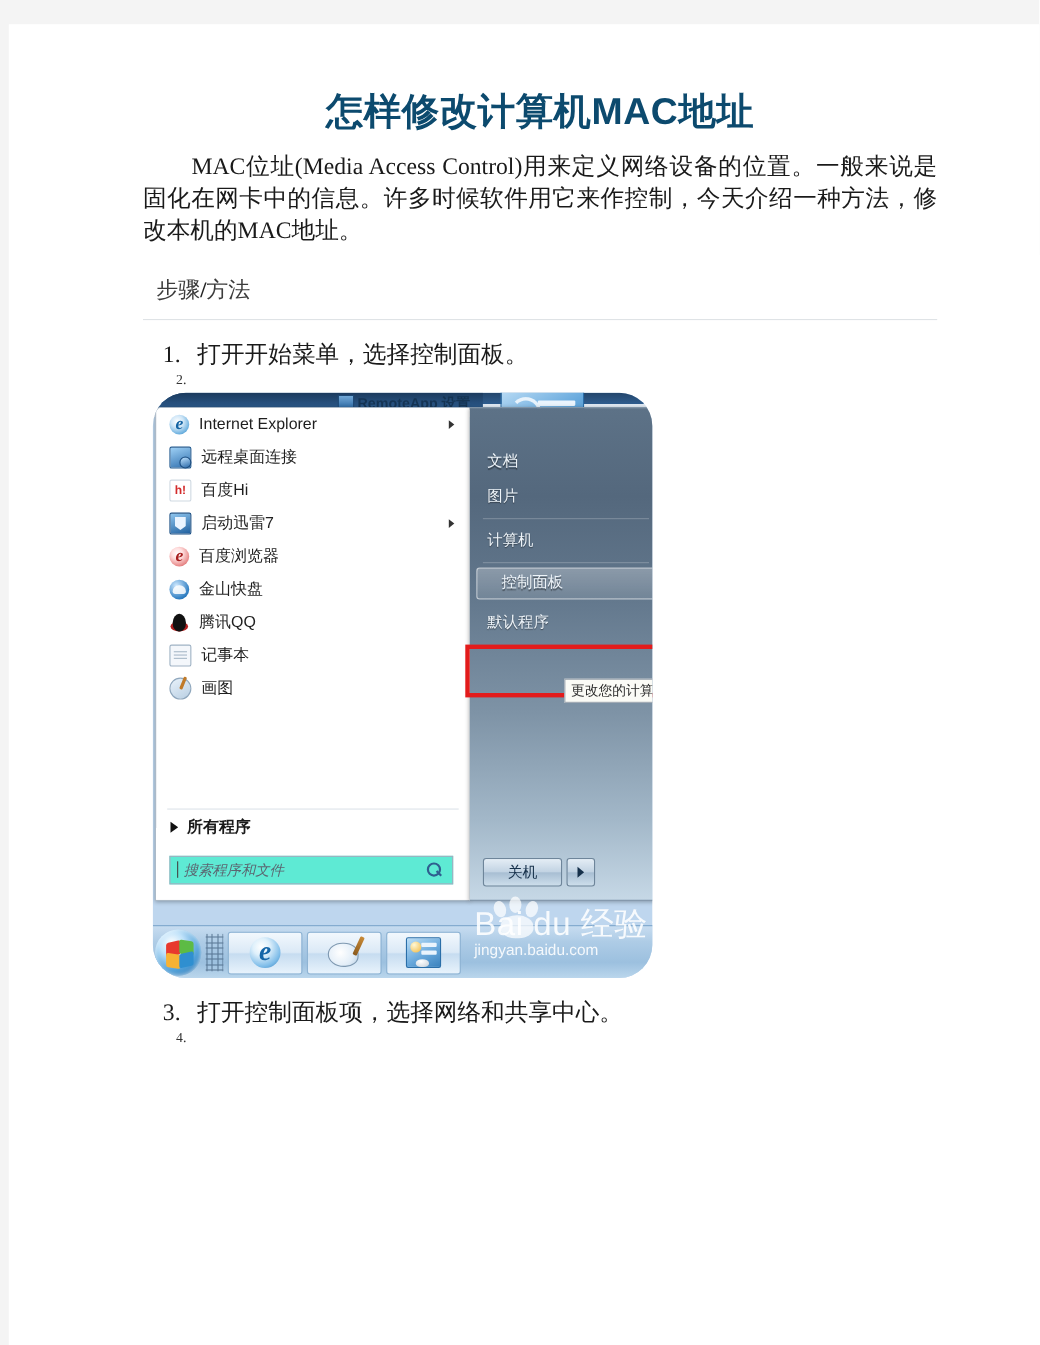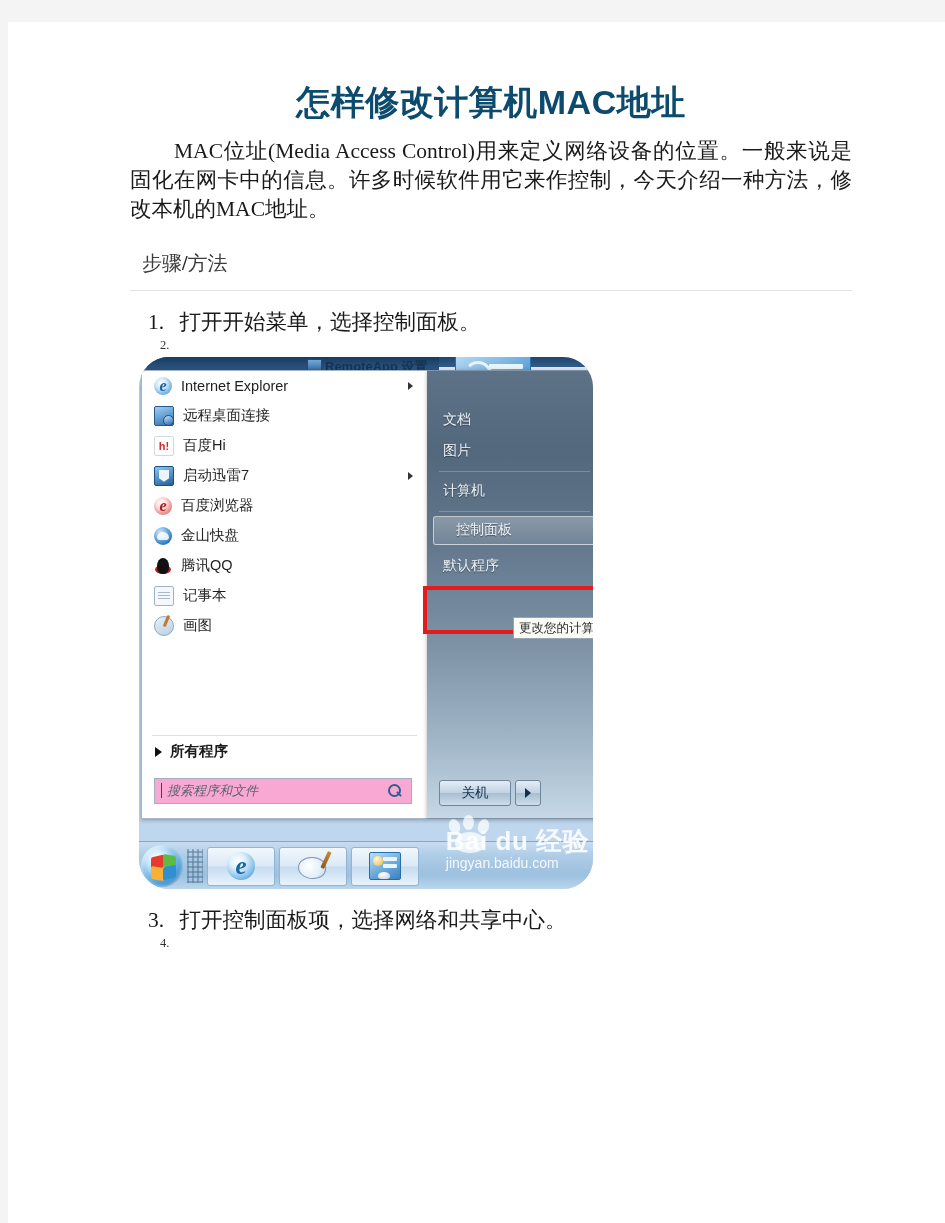--- a/index.html
+++ b/index.html
@@ -244,21 +244,21 @@
     width: 0;height:0; border-left: 7px solid #111;
     border-top: 5px solid transparent; border-bottom: 5px solid transparent;
     margin-right: 8px;
   }
   .sm-allprog-rule {
     position:absolute; left:10px; right:10px; bottom: 82px; height:1px; background:#dde3e9;
   }
   .sm-searchbox {
     position: absolute; left: 12px; bottom: 14px;
     width: 258px; height: 26px;
-    background: #f9a8d4; border: 1px solid #9fb0c0;
+    background: #5eead4; border: 1px solid #9fb0c0;
     display: flex; align-items: center;
     box-sizing: border-box;
   }
   .sm-searchbox .caret {
     width:1px;height:15px;background:#444;margin:0 5px 0 6px;
   }
   .sm-searchbox .ph {
     font-family: "Liberation Sans", "DejaVu Sans", sans-serif;
     font-size: 13px; font-style: italic; color: #5b6570; flex:1;
   }
@@ -409,21 +409,21 @@
      border-radius:50% 50% 40% 40%; background: radial-gradient(ellipse at 40% 30%, #fff, #c6cfd8);}
 
   
   .wm {
     position: absolute; right: 4px; bottom: 18px;
     text-align: left;
     pointer-events: none;
   }
   .wm .wm-main {
     font-family: "Liberation Sans", "DejaVu Sans", sans-serif;
-    font-size: 26px; font-weight: bold;
+    font-size: 30px; font-weight: normal;
     color: rgba(255,255,255,.88);
     letter-spacing: 0.5px;
     line-height: 28px;
     white-space: nowrap;
   }
   .wm .wm-sub {
     font-family: "Liberation Sans", "DejaVu Sans", sans-serif;
     font-size: 14px;
     color: rgba(255,255,255,.88);
     white-space: nowrap;

